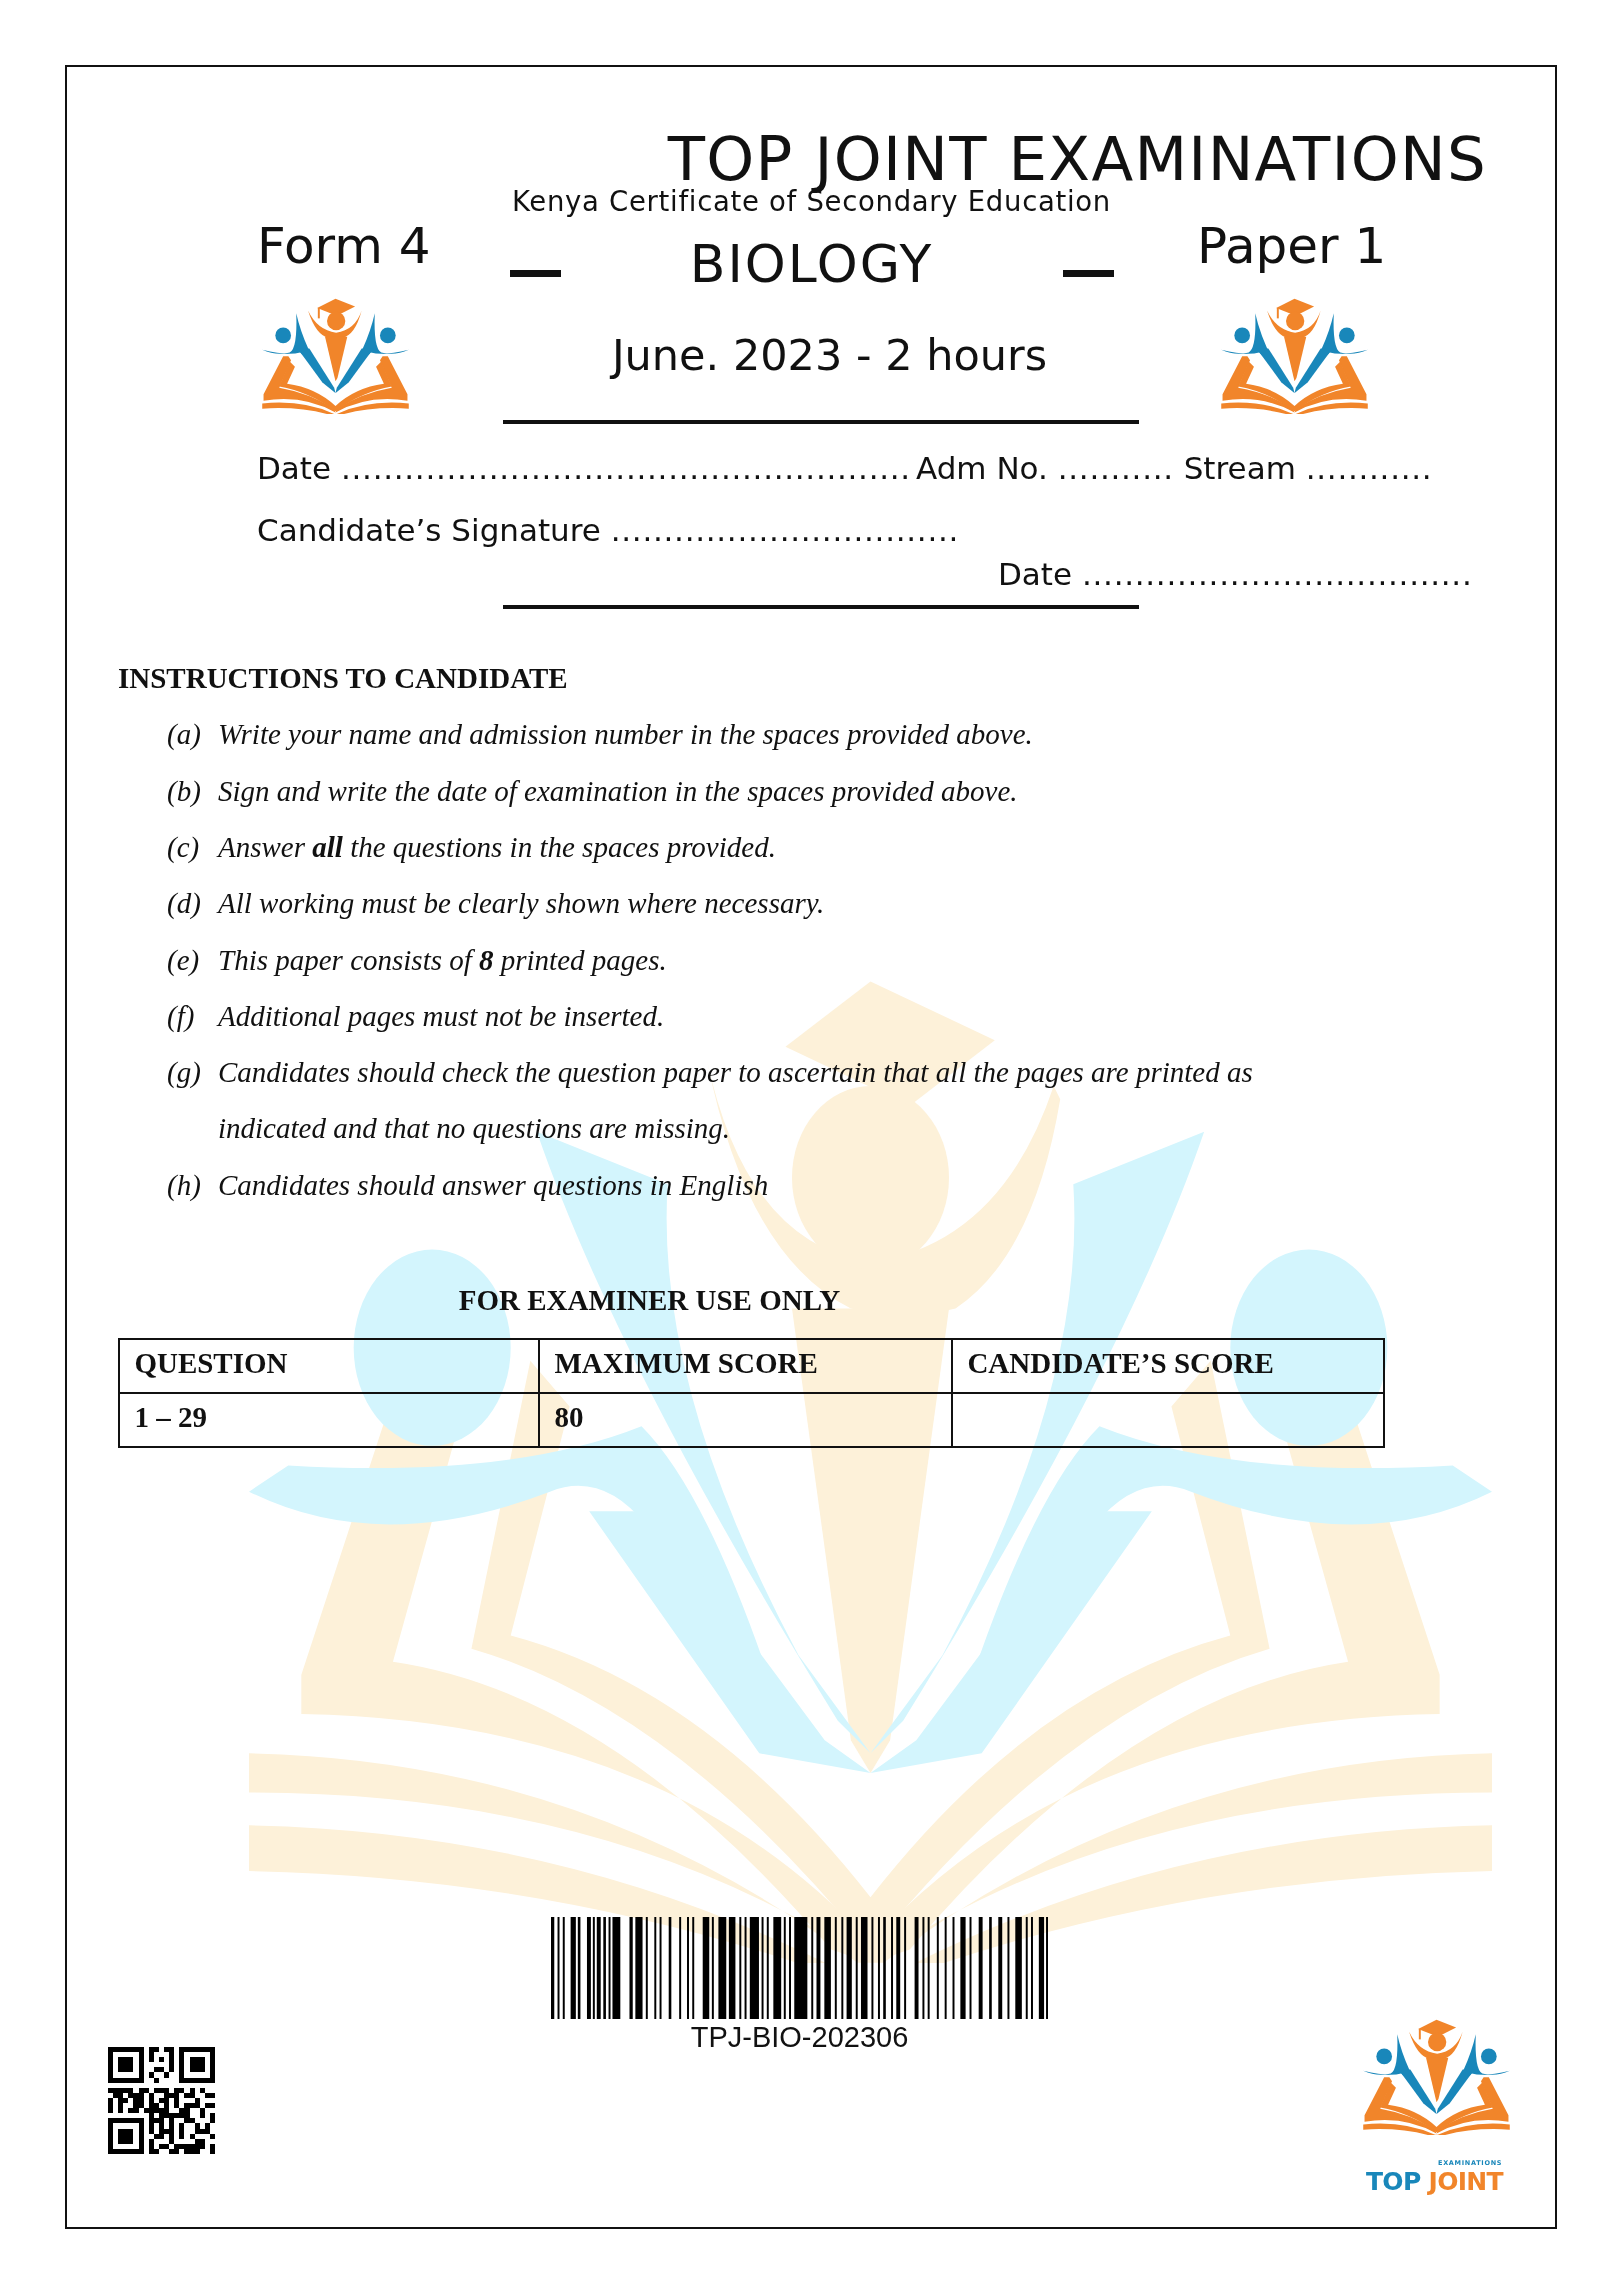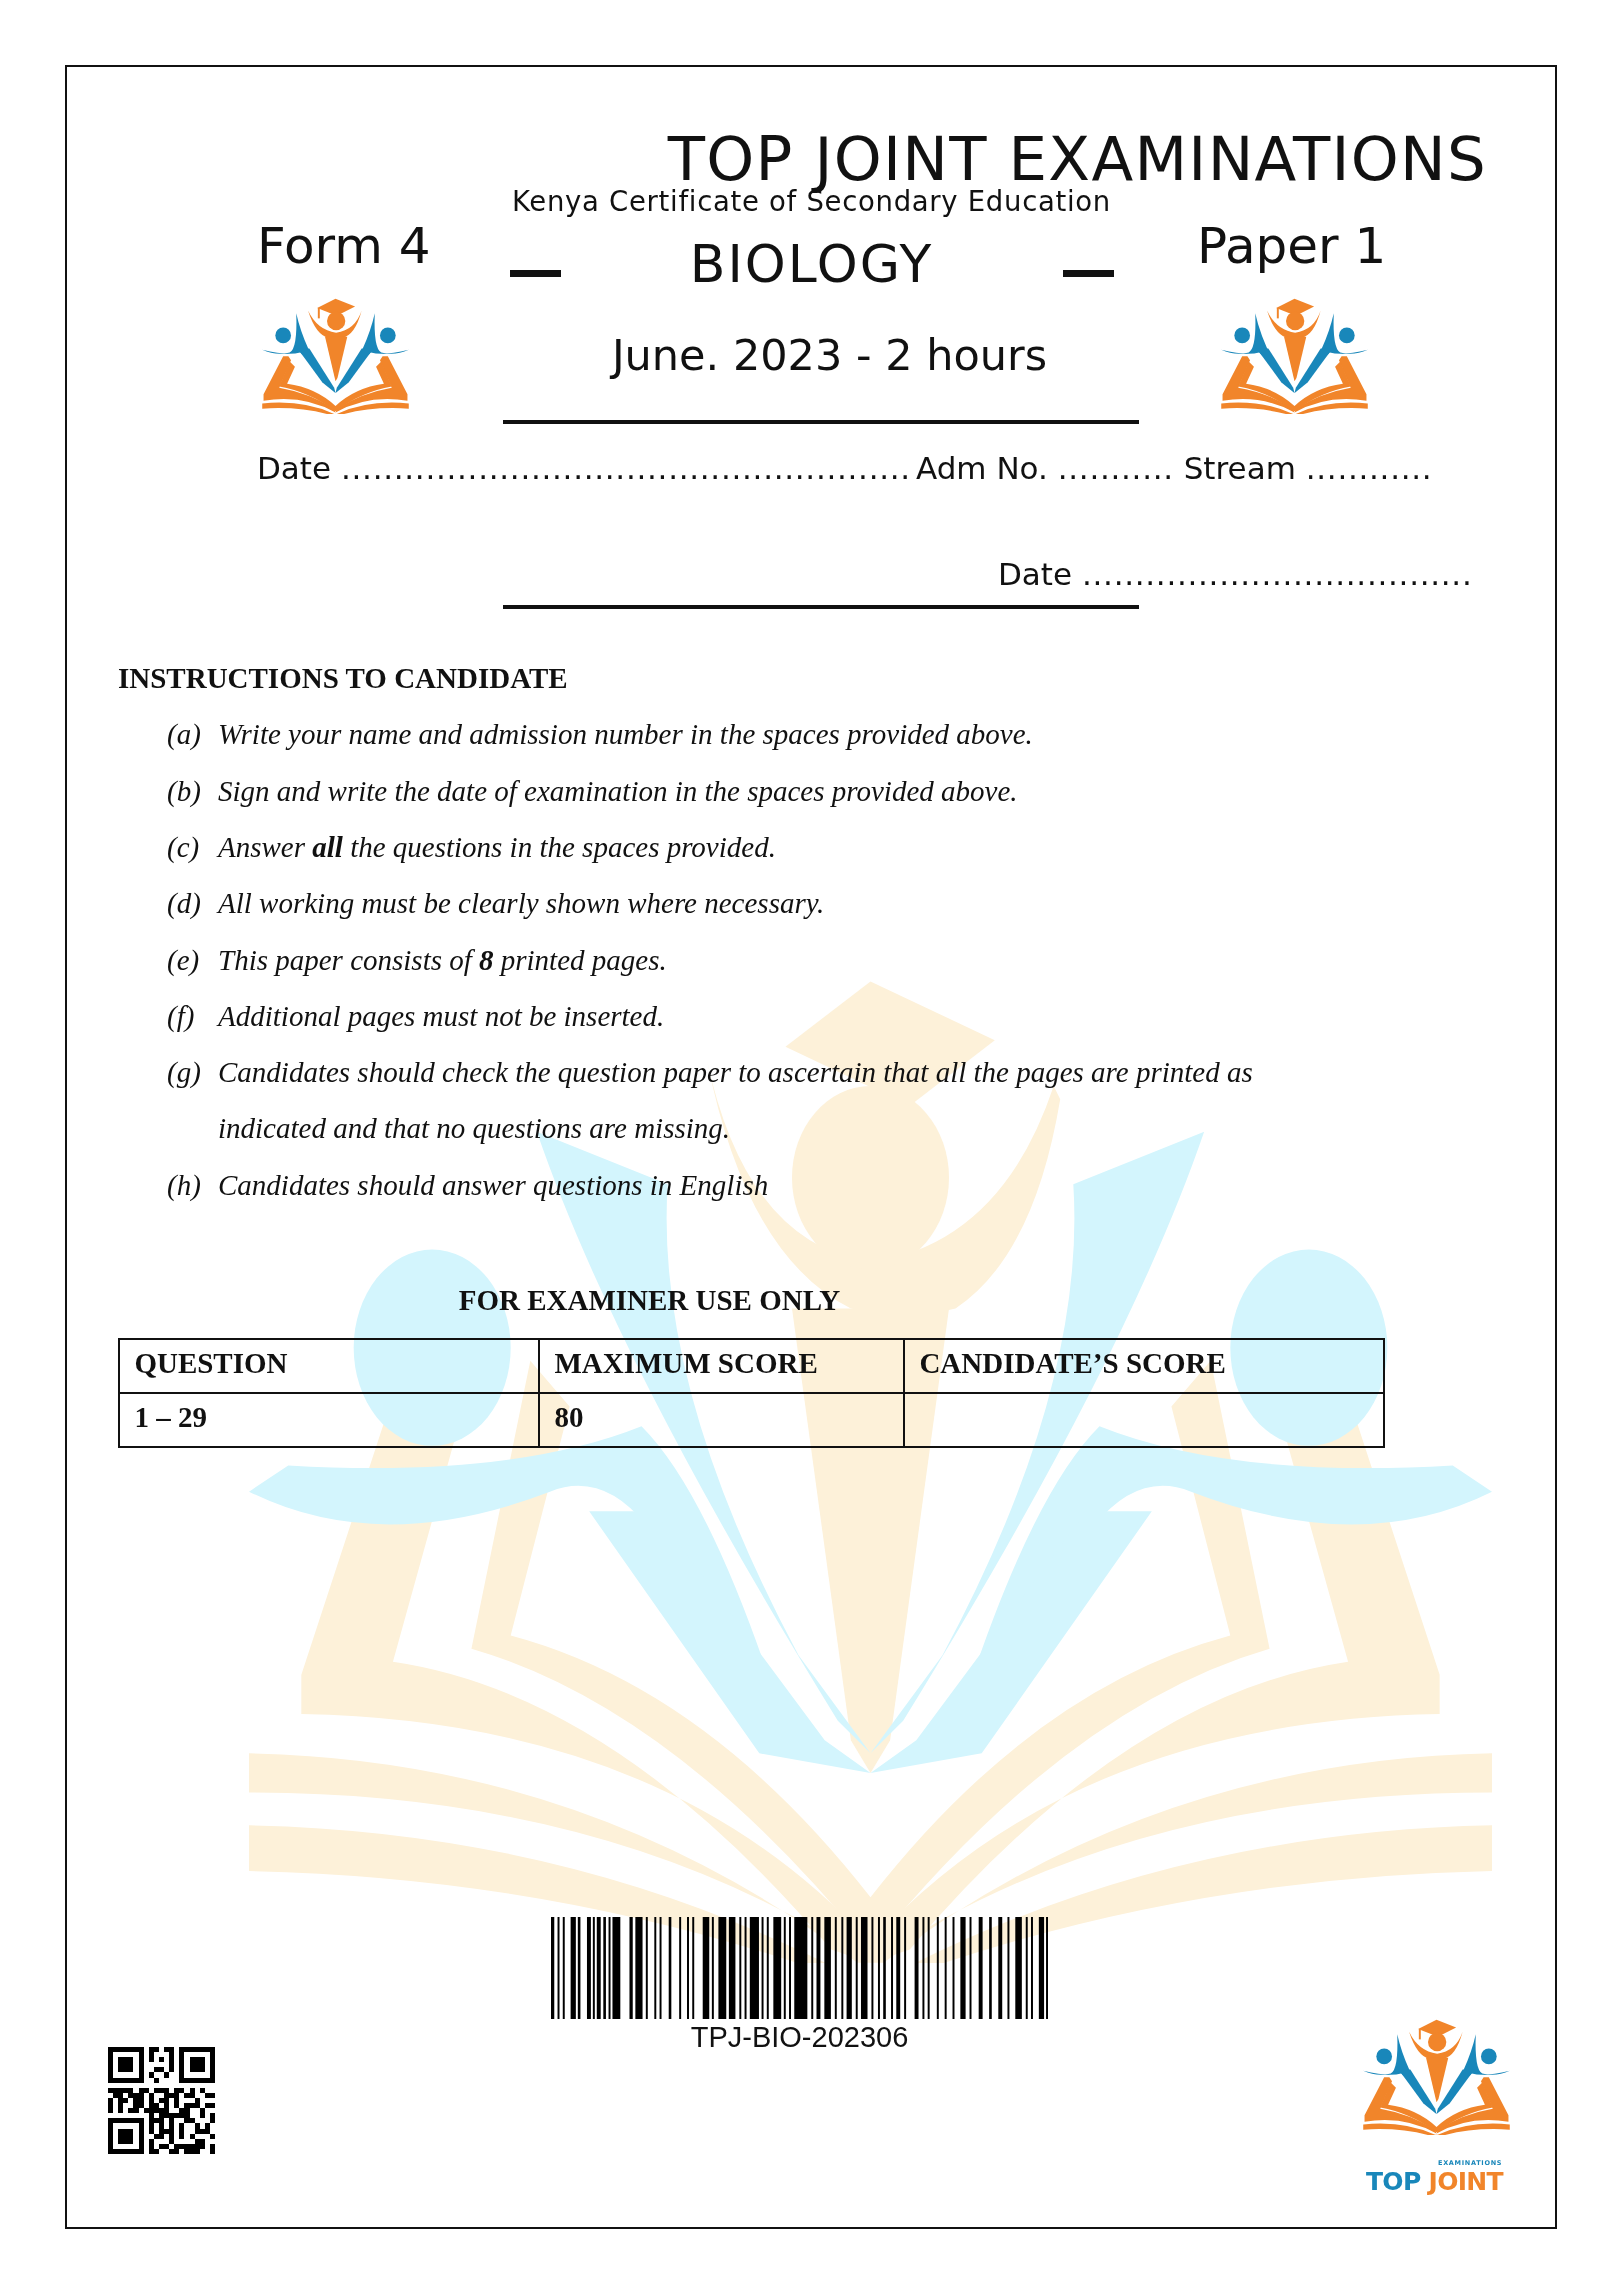--- a/index.html
+++ b/index.html
@@ -34,21 +34,21 @@
   .instr .lbl { display: inline-block; width: 51px; }
   .instr b { font-weight: bold; }
 
   .examiner-heading { left: 0; width: 1299px; top: 1284px; text-align: center; font-size: 29px; font-weight: bold; }
   table.score {
     position: absolute; left: 118px; top: 1338px; width: 1267px; border-collapse: collapse;
     font-family: "Liberation Serif", "DejaVu Serif", serif; font-size: 29px; font-weight: bold; color: #111;
   }
   table.score td { border: 2px solid #111; height: 54px; vertical-align: top; padding: 6.5px 13px 0 14.4px; box-sizing: border-box; }
   table.score td.c1 { width: 420px; }
-  table.score td.c2 { width: 365px; border-left-width: 1.3px; border-right-width: 1.3px; }
+  table.score td.c2 { width: 413px; border-left-width: 1.3px; border-right-width: 1.3px; }
 
   .barcode { left: 551px; top: 1917px; width: 497px; height: 102px; }
   .barcode-label { left: 551px; width: 497px; top: 2021px; text-align: center; font-family: "Liberation Sans", sans-serif; font-size: 29px; color: #111; }
   .qr { left: 108px; top: 2047px; width: 107px; height: 107px; }
   .logo-small { width: 157px; height: 118px; }
   .brand-logo { left: 1358px; top: 2017px; width: 157px; height: 151px; }
   .brand-text { position: absolute; left: 1366px; top: 2135px; font-family: "DejaVu Sans", sans-serif; font-weight: bold; font-size: 25px; letter-spacing: -0.7px; white-space: nowrap; margin-top: 32px; }
   .brand-sub { position: absolute; left: 1438px; top: 2159px; font-family: "DejaVu Sans", sans-serif; font-weight: bold; font-size: 6.5px; letter-spacing: 0.7px; }
 </style>
 </head>
@@ -145,20 +145,24 @@
 
   <div class="abs sans field-row" style="left:257px; top:450px;">
     <span>Date</span>
     <span class="dots">......................................................</span>
   </div>
   <div class="abs sans field-row" style="left:916px; top:450px;">
     <span>Adm No.</span>
     <span class="dots">...........</span>
     <span>Stream</span>
     <span class="dots">............</span>
+  </div>
+  <div class="abs sans field-row" style="left:257px; top:512px;">
+    <span>Candidate’s Signature</span>
+    <span class="dots">.................................</span>
   </div>
   <div class="abs sans field-row" style="left:998px; top:512px;margin-top:44px;">
     <span>Date</span>
     <span class="dots">.....................................</span>
   </div>
   <div class="abs rule" style="top:605px"></div>
 
   <div class="abs serif instr-heading">INSTRUCTIONS TO CANDIDATE</div>
 
   <div class="abs serif instr" style="top:718px">

